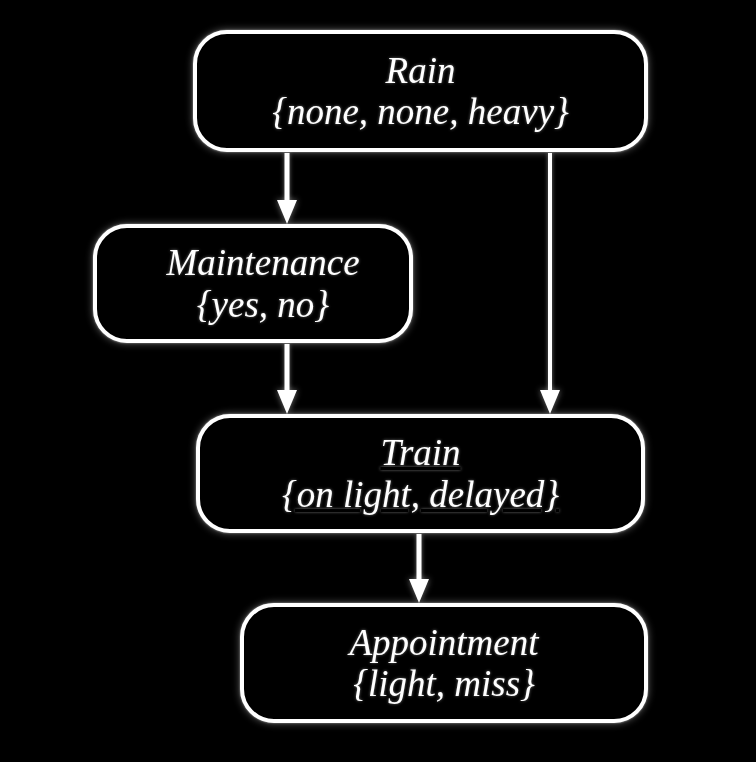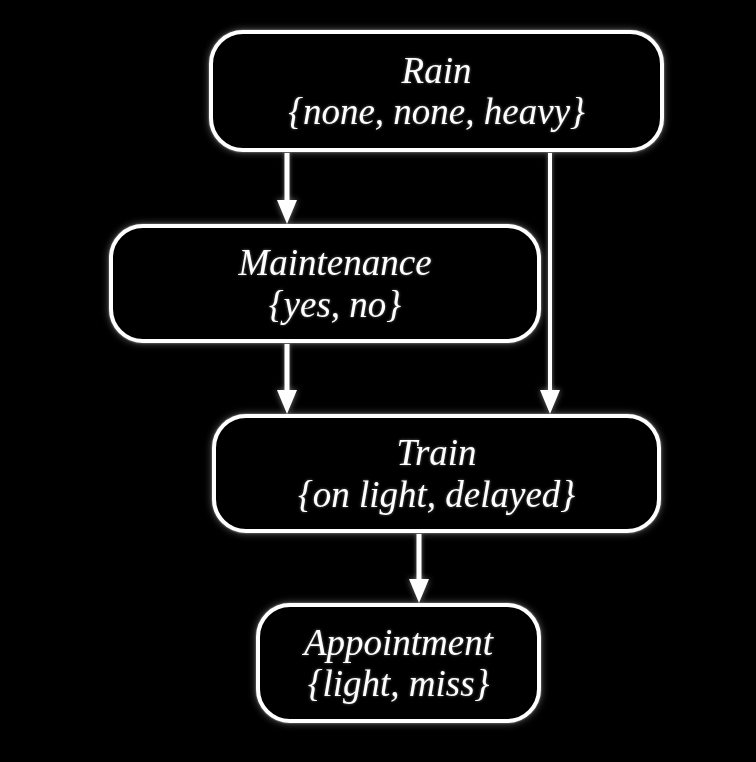--- a/index.html
+++ b/index.html
@@ -19,40 +19,39 @@
     box-sizing: border-box;
     background: #000000;
     border: 4px solid #ffffff;
     border-radius: 34px;
     display: flex;
     flex-direction: column;
     align-items: center;
     justify-content: center;
     box-shadow: 0 0 7px 1px rgba(255,255,255,0.30),
                 0 0 2px 0 rgba(255,255,255,0.55);
-    margin-left: 16px;
   }
   .node-title,
   .node-states {
     font-family: "Liberation Serif", "DejaVu Serif", serif;
     font-style: italic;
     color: #ffffff;
     text-align: center;
     white-space: nowrap;
     line-height: 1.06;
     text-shadow: 0 0 3px rgba(255,255,255,0.45);
   }
   .node-title  { font-size: 37px; }
   .node-states { font-size: 37px; margin-top: 2px; }
 
   
   #node-rain        { left:193px; top:30px;  width:455px; height:122px; }
-  #node-maintenance { left:93px;  top:224px; width:432px; height:119px;padding-left:20px; }
-  #node-train       { left:196px; top:414px; width:449px; height:119px; }
-  #node-appointment { left:240px; top:603px; width:285px; height:120px; }
+  #node-maintenance { left:93px;  top:224px; width:320px; height:119px;padding-left:20px; }
+  #node-train       { left:196px; top:414px; width:449px; height:119px;text-decoration:underline; }
+  #node-appointment { left:240px; top:603px; width:408px; height:120px; }
 
   
   .edge {
     position: absolute;
   }
   .edge .shaft {
     position: absolute;
     left: 50%;
     top: 0;
     transform: translateX(-50%);

